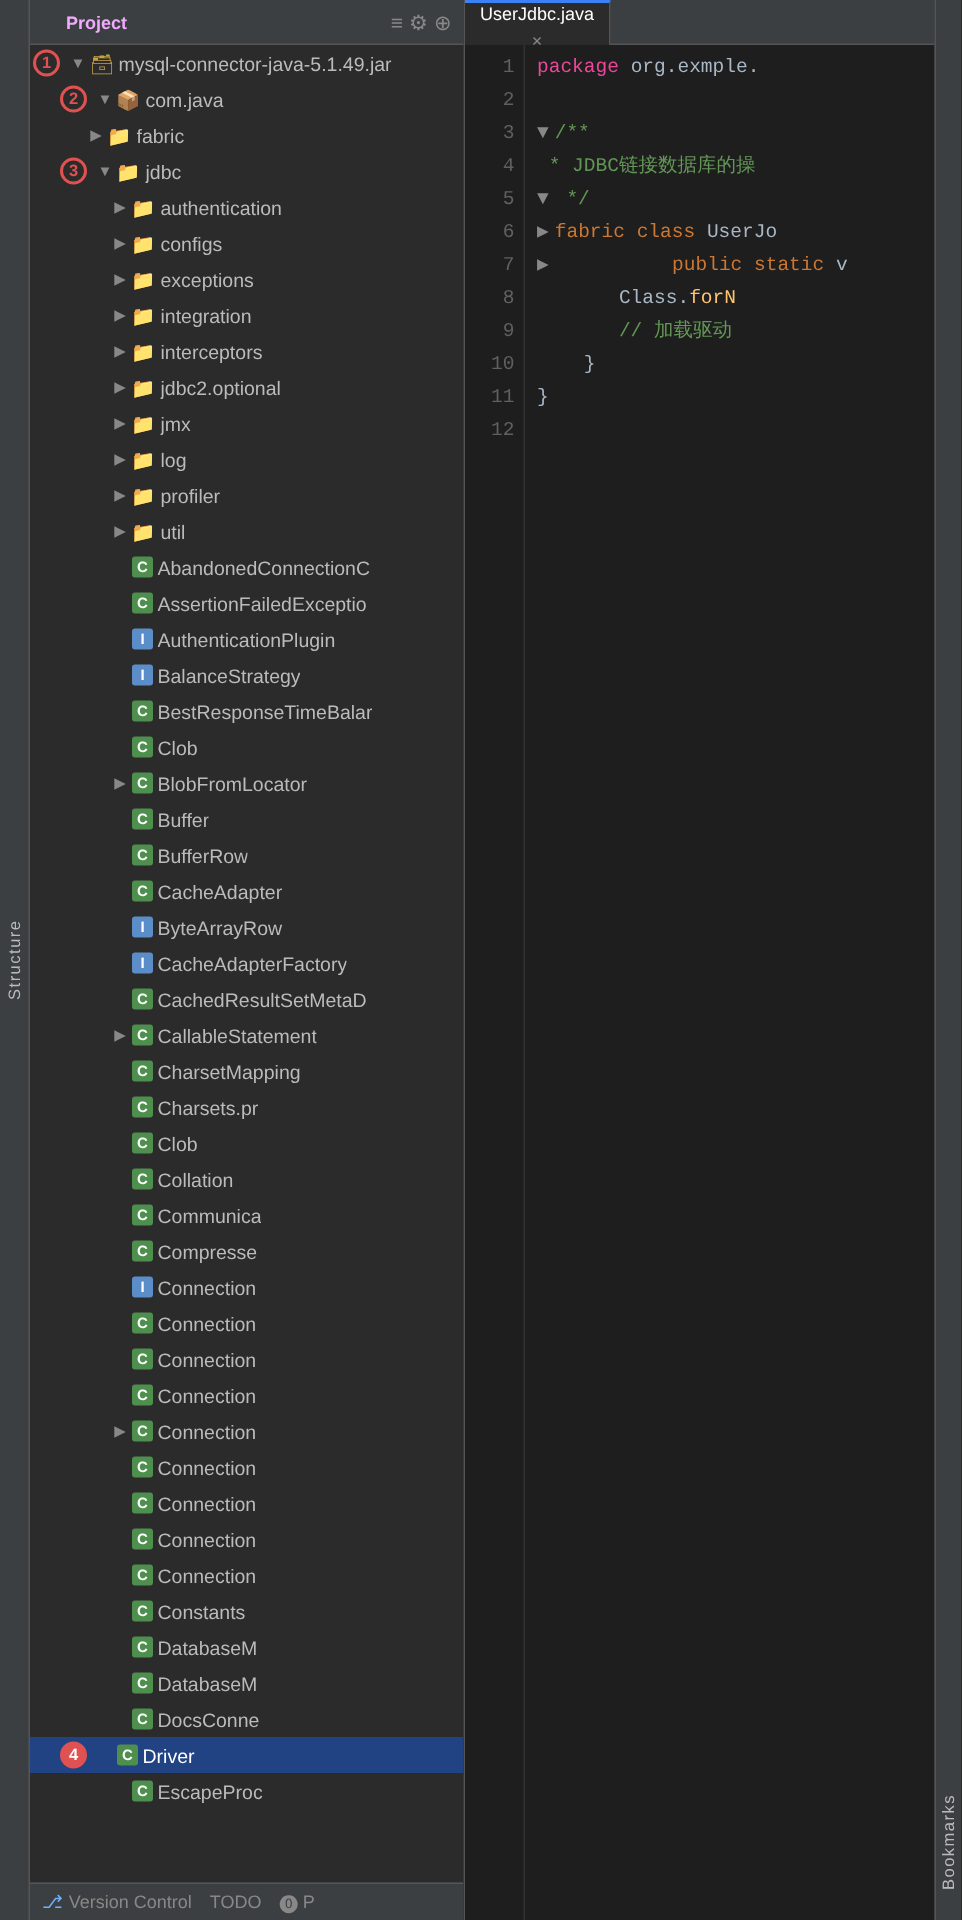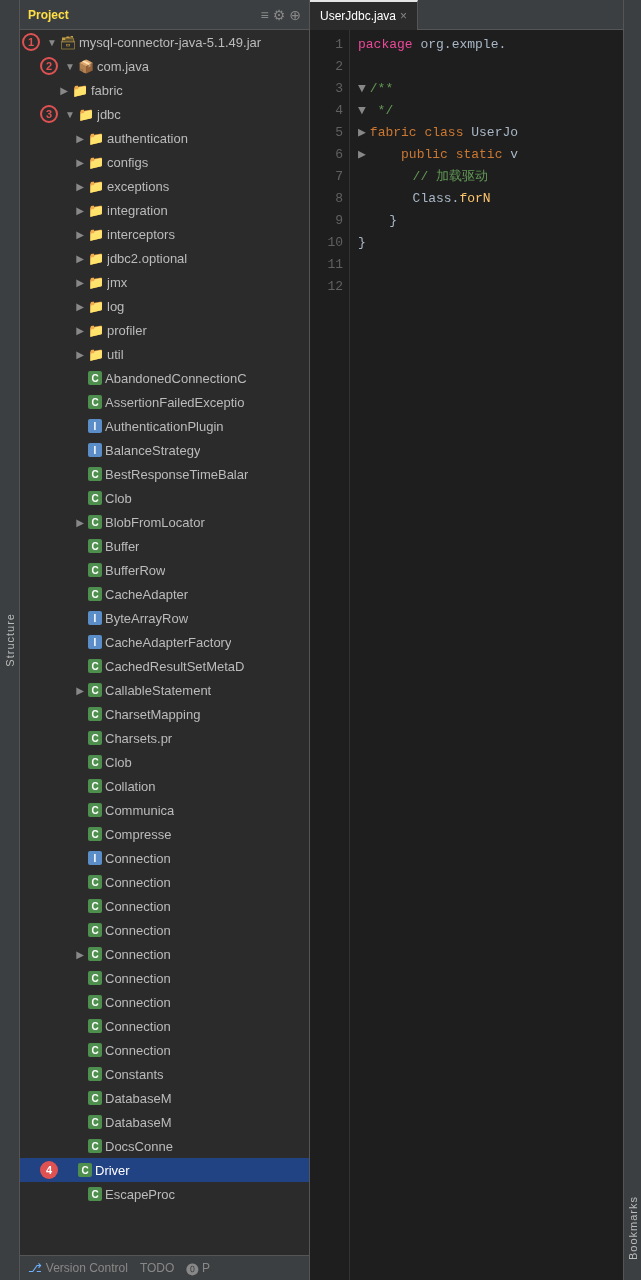--- a/index.html
+++ b/index.html
@@ -55,23 +55,24 @@
     .panel-header {
       height: 30px;
       background: #3c3f41;
       display: flex;
       align-items: center;
       padding: 0 8px;
       gap: 6px;
       border-bottom: 1px solid #555;
     }
     .panel-header-title {
-      color: #fde047;
+      color: #f0abfc;
       font-size: 12px;
       font-weight: bold;
+      margin-left: 16px;
     }
     .header-icons {
       margin-left: auto;
       display: flex;
       gap: 4px;
     }
     .header-icon {
       color: #888;
       font-size: 14px;
       cursor: pointer;
@@ -196,21 +197,22 @@
       padding: 0 10px;
       color: #bbb;
       font-size: 12px;
       border-right: 1px solid #555;
       cursor: pointer;
       gap: 4px;
     }
     .editor-tab.active {
       background: #2b2b2b;
       color: #fff;
-      border-top: 2px solid #e5e5e5;
+      border-top: 2px solid #3b82f6;
+      flex-direction: column;
     }
 
     
     .code-area {
       flex: 1;
       display: flex;
       overflow: hidden;
     }
     .line-numbers {
       width: 40px;
@@ -605,41 +607,44 @@
         <div class="line-number">12</div>
       </div>
       <div class="code-content">
         <div class="code-line"><span style="color:#ec4899;">package</span>&nbsp;<span style="color:#a9b7c6;">org.exmple.</span></div>
         <div class="code-line"></div>
         <div class="code-line">
           <span style="color:#888;margin-right:4px;">▼</span>
           <span style="color:#629755;">/**</span>
         </div>
         <div class="code-line">
+            <span style="color:#629755;">&nbsp;* JDBC链接数据库的操</span>
+          </div>
+        <div class="code-line">
           <span style="color:#888;margin-right:4px;">▼</span>
           <span style="color:#629755;">&nbsp;*/</span>
         </div>
         <div class="code-line">
           <span style="color:#888;margin-right:4px;">▶</span>
           <span style="color:#cc7832;">fabric class</span>&nbsp;<span style="color:#a9b7c6;">UserJo</span>
         </div>
         <div class="code-line">
           <span style="color:#888;margin-right:4px;">▶</span>
           <span style="color:#a9b7c6;">&nbsp;&nbsp;&nbsp;&nbsp;</span>
-          <span style="color:#cc7832;">public static</span>&nbsp;<span style="color:#a9b7c6;">v</span>
+          <span style="color:#cc7832;margin-left:47px;">public static</span>&nbsp;<span style="color:#a9b7c6;">v</span>
         </div>
+        <div class="code-line">
+            <span style="color:#a9b7c6;">&nbsp;&nbsp;&nbsp;&nbsp;&nbsp;&nbsp;&nbsp;Class.</span>
+            <span style="color:#ffc66d;">forN</span>
+          </div>
         <div class="code-line">
             <span style="color:#a9b7c6;">&nbsp;&nbsp;&nbsp;&nbsp;&nbsp;&nbsp;&nbsp;</span>
             <span style="color:#629755;">// 加载驱动</span>
           </div>
         <div class="code-line">
-            <span style="color:#a9b7c6;">&nbsp;&nbsp;&nbsp;&nbsp;&nbsp;&nbsp;&nbsp;Class.</span>
-            <span style="color:#ffc66d;">forN</span>
-          </div>
-        <div class="code-line">
             <span style="color:#a9b7c6;">&nbsp;&nbsp;&nbsp;&nbsp;}</span>
           </div>
         <div class="code-line">
             <span style="color:#a9b7c6;">}</span>
           </div>
         <div class="code-line"></div>
       </div>
     </div>
   </div>
 

